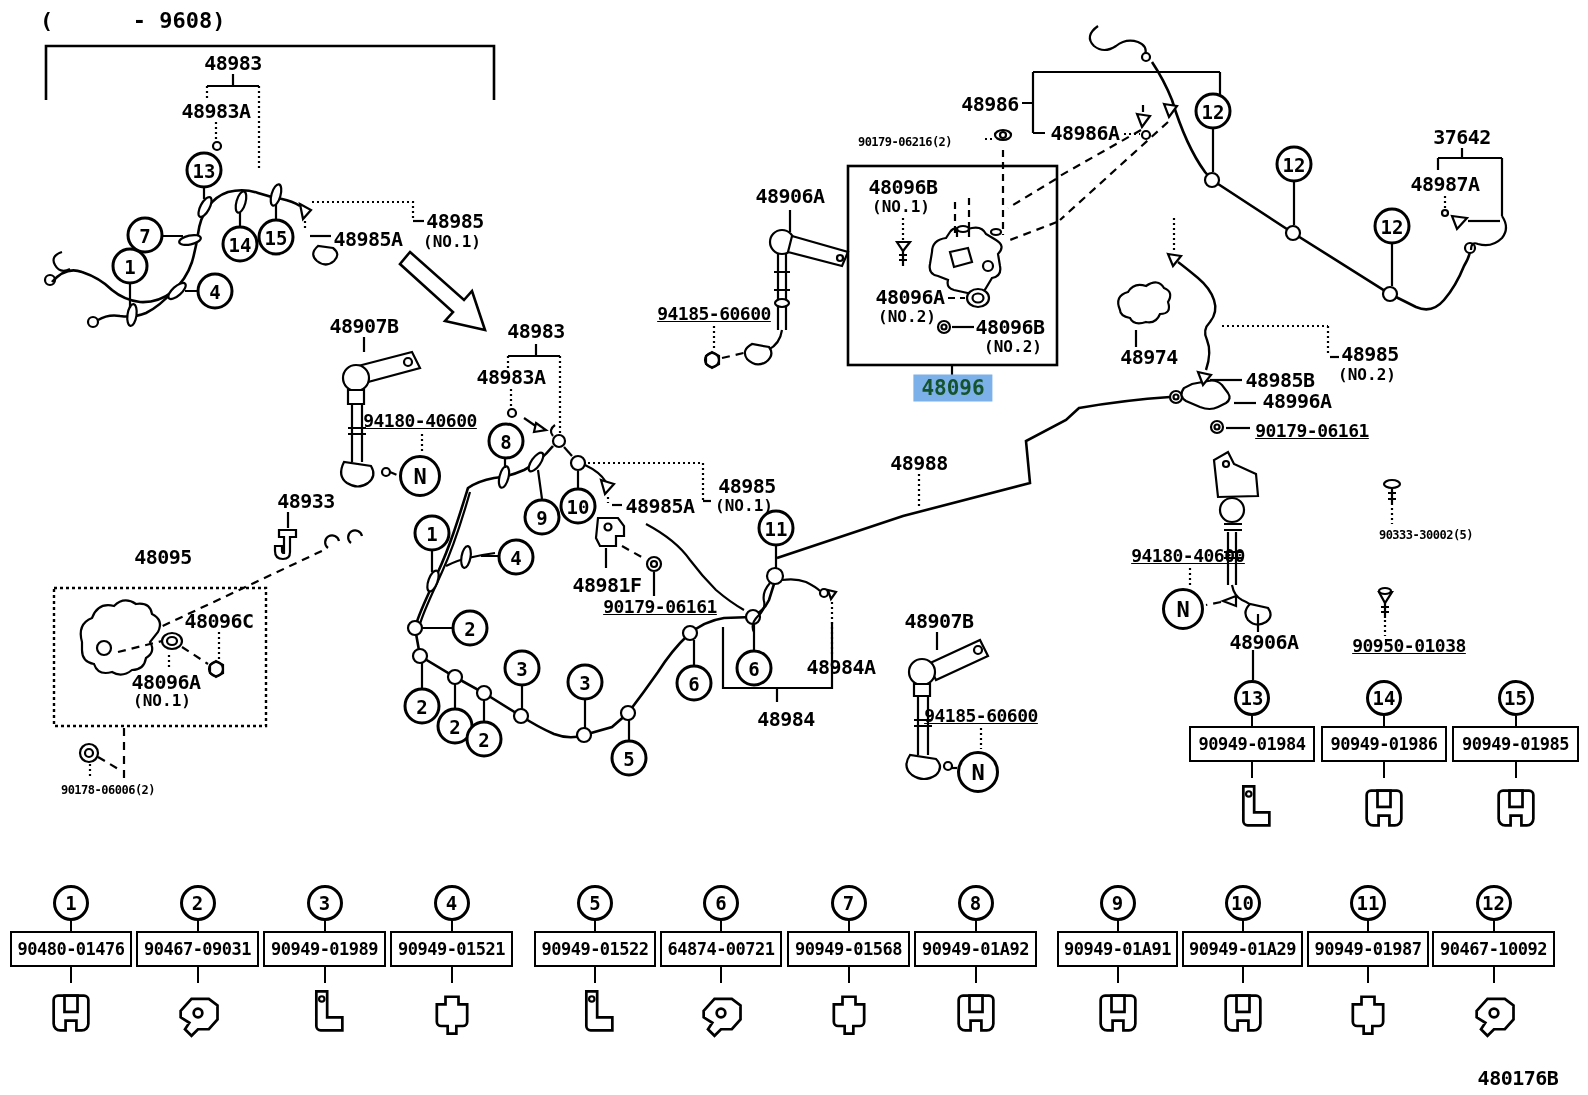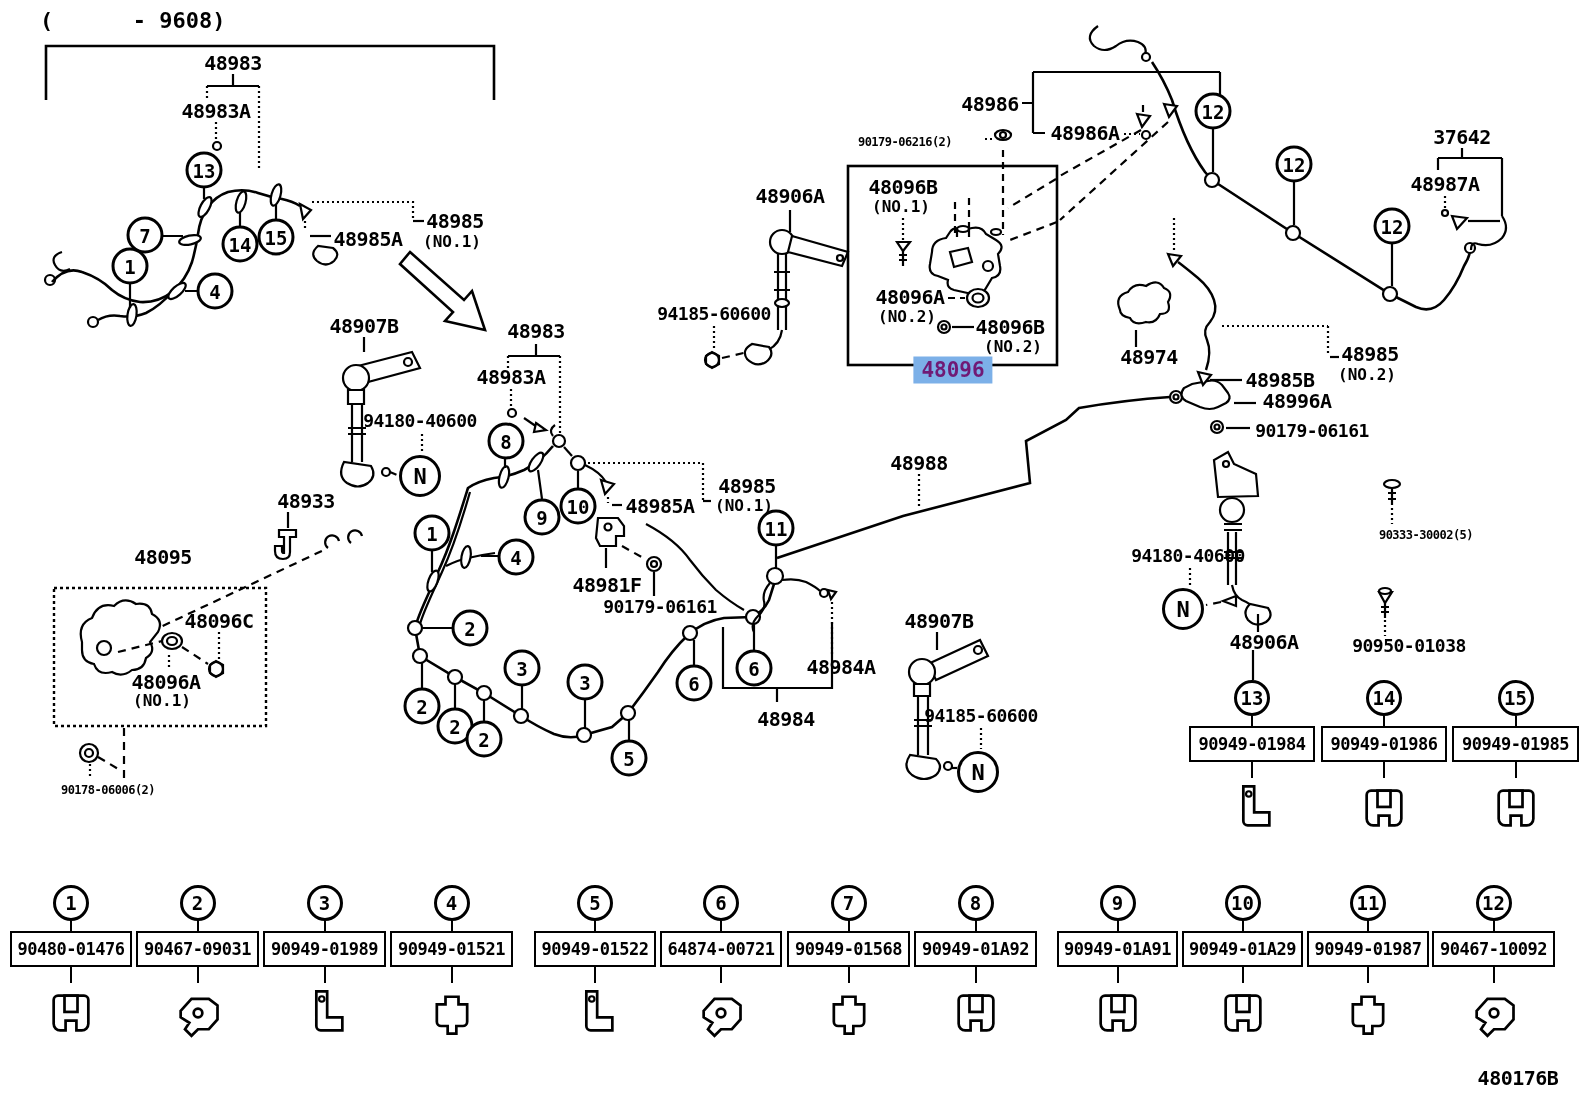--- a/index.html
+++ b/index.html
@@ -1,20 +1,20 @@
 <!DOCTYPE html>
 <html><head>
 <meta charset="utf-8">
 <style>
   html,body{margin:0;padding:0;background:#fff;}
   #stage{position:relative;width:1588px;height:1095px;background:#fff;overflow:hidden;
          font-family:"DejaVu Sans Mono", monospace;color:#000;}
   .pl{position:absolute;transform:translate(-50%,-50%);font-weight:bold;font-size:20px;
       letter-spacing:-0.5px;white-space:pre;line-height:1;}
-  .pl.lg{font-size:18px;}
+  .pl.lg{font-size:18px;text-decoration:underline;}
   .pl.xl{font-size:12px;}
   .sub{position:absolute;transform:translate(-50%,-50%);font-weight:bold;font-size:16px;white-space:pre;line-height:1;}
   .rn{position:absolute;font-weight:bold;font-size:22px;white-space:pre;line-height:1;}
   .co{position:absolute;width:37px;height:37px;border:3px solid #000;border-radius:50%;background:#fff;
       transform:translate(-50%,-50%);display:flex;align-items:center;justify-content:center;
       font-weight:bold;font-size:19px;box-sizing:border-box;}
   .nco{position:absolute;width:42px;height:42px;border:3px solid #000;border-radius:50%;background:#fff;
       transform:translate(-50%,-50%);display:flex;align-items:center;justify-content:center;
       font-weight:bold;font-size:22px;box-sizing:border-box;}
   .hl{position:absolute;transform:translate(-50%,-50%);font-weight:bold;font-size:21px;
@@ -358,21 +358,21 @@
 <div class="pl lg" style="left:714px;top:314px">94185-60600</div>
 <div class="pl" style="left:790px;top:196px">48906A</div>
 
 <div class="pl xl" style="left:905px;top:142px">90179-06216(2)</div>
 <div class="pl" style="left:903px;top:187px">48096B</div>
 <div class="sub" style="left:901px;top:207px">(NO.1)</div>
 <div class="pl" style="left:910px;top:297px">48096A</div>
 <div class="sub" style="left:907px;top:317px">(NO.2)</div>
 <div class="pl" style="left:1010px;top:327px">48096B</div>
 <div class="sub" style="left:1013px;top:347px">(NO.2)</div>
-<div class="hl" style="left: 953px; top: 370px; background: rgb(124, 176, 232); color: #701a75;">48096</div>
+<div class="hl" style="left: 953px; top: 388px; background: rgb(124, 176, 232); color: #14532d;">48096</div>
 
 <div class="pl" style="left:990px;top:104px">48986</div>
 <div class="pl" style="left:1085px;top:133px">48986A</div>
 <div class="pl" style="left:1462px;top:137px">37642</div>
 <div class="pl" style="left:1445px;top:184px">48987A</div>
 <div class="pl" style="left:1149px;top:357px">48974</div>
 <div class="pl" style="left:1370px;top:354px">48985</div>
 <div class="sub" style="left:1367px;top:375px">(NO.2)</div>
 <div class="pl" style="left:1280px;top:380px">48985B</div>
 <div class="pl" style="left:1297px;top:401px">48996A</div>

